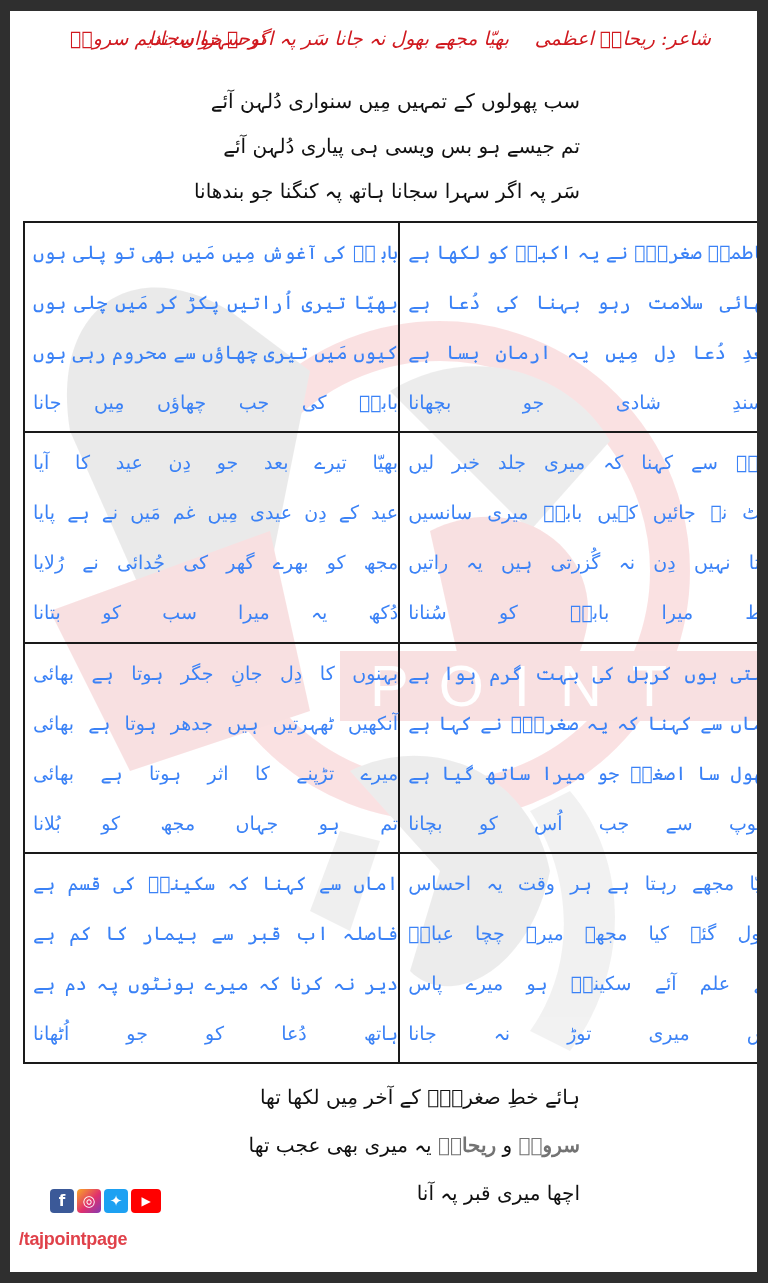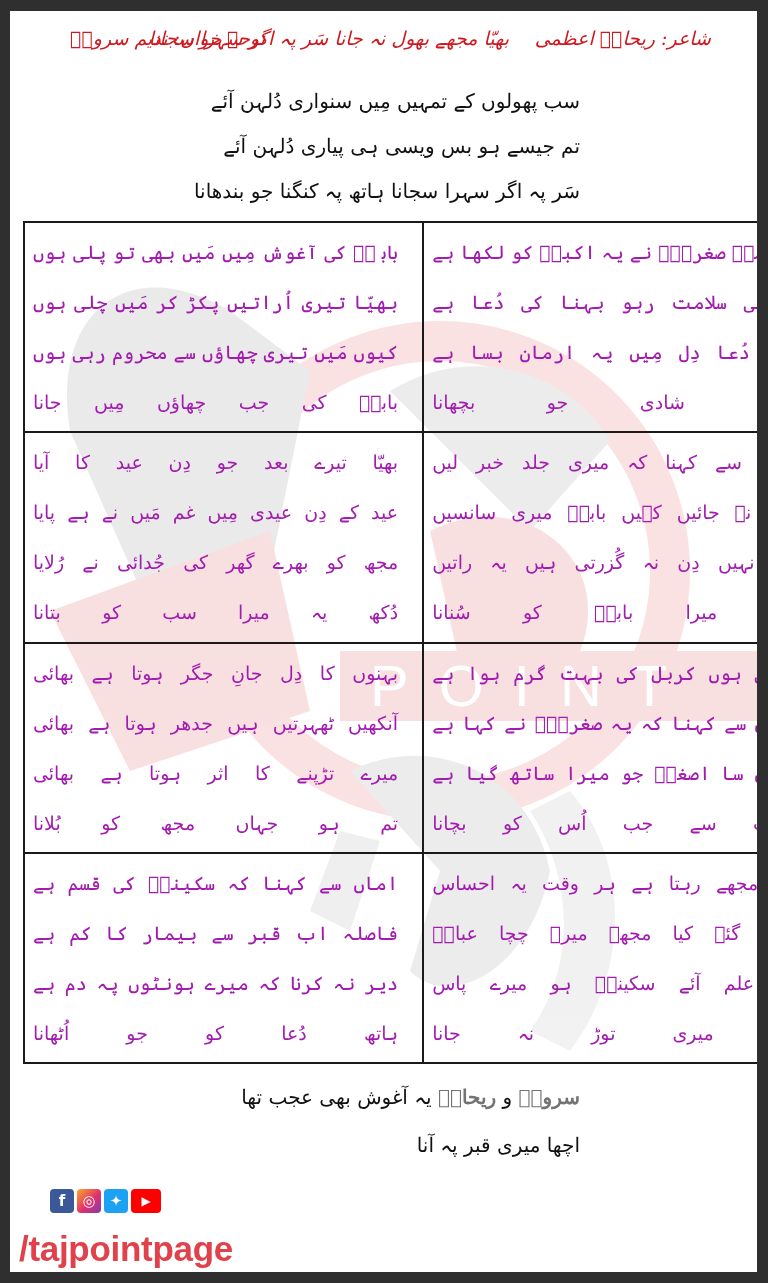--- a/index.html
+++ b/index.html
@@ -50,40 +50,40 @@
       position: absolute; left: 13px; top: 210px;
       width: 722px; height: 843px;
       border-collapse: collapse;
       z-index: 2;
       direction: rtl;
     }
     table.stanzas td {
       border: 2px solid #1a1a1a;
       width: 50%;
       vertical-align: top;
-      padding: 4px 24px 0 8px;
+      padding: 4px 0 0 8px;
       font-family: "DejaVu Serif", serif;
       font-size: 19px;
-      color: #a21caf;
+      color: #3b82f6;
     }
     table.stanzas td .line { height: 50px; line-height: 50px; text-align: justify; text-align-last: justify; }
     .social {
       position: absolute; left: 40px; top: 1178px; z-index: 3;
       display: flex; gap: 3px;
     }
     .soc {
       width: 24px; height: 24px; border-radius: 4px;
       display: flex; align-items: center; justify-content: center;
       color: #fff; font-weight: bold; font-family: "DejaVu Sans", sans-serif; font-size: 15px;
     }
     .soc.yt { width: 30px; }
     .handle {
       position: absolute; left: 9px; top: 1218px; z-index: 3;
       color: #e0414a; font-family: "Liberation Sans", sans-serif;
-      font-weight: bold; font-size: 35px; letter-spacing: -0.3px;
+      font-weight: bold; font-size: 18px; letter-spacing: -0.3px;
     }
   </style>
 </head>
 <body>
 
 <div class="page">
 
   <svg class="watermark" viewBox="0 0 747 1261">
     <g opacity="0.13">
       <circle cx="430" cy="560" r="230" fill="none" stroke="#e0202a" stroke-width="40"></circle>
@@ -166,22 +166,23 @@
         <div class="line">اماں سے کہنا کہ سکینہؑ کی قسم ہے</div>
         <div class="line">فاصلہ اب قبر سے بیمار کا کم ہے</div>
         <div class="line">دیر نہ کرنا کہ میرے ہونٹوں پہ دم ہے</div>
         <div class="line">ہاتھ دُعا کو جو اُٹھانا</div>
       </td>
     </tr>
   </tbody>
     </table>
 
   <div class="outro">
+    <div class="line">ہائے خطِ صغریٰؑ کے آخر مِیں لکھا تھا</div>
     <div class="line">
-      <span class="red">سرورؔ</span><span> و </span><span class="red">ریحانؔ</span><span> یہ آغوش بھی عجب تھا</span>
+      <span class="red">سرورؔ</span><span> و </span><span class="red">ریحانؔ</span><span> یہ میری بھی عجب تھا</span>
     </div>
     <div class="line">اچھا میری قبر پہ آنا</div>
   </div>
 
   <div class="social">
     <div class="soc" style="background:#3b5998;">
         <span>f</span>
       </div>
     <div class="soc" style="background:linear-gradient(135deg,#f9a825,#e1306c 55%,#833ab4);">
         <span>◎</span>

